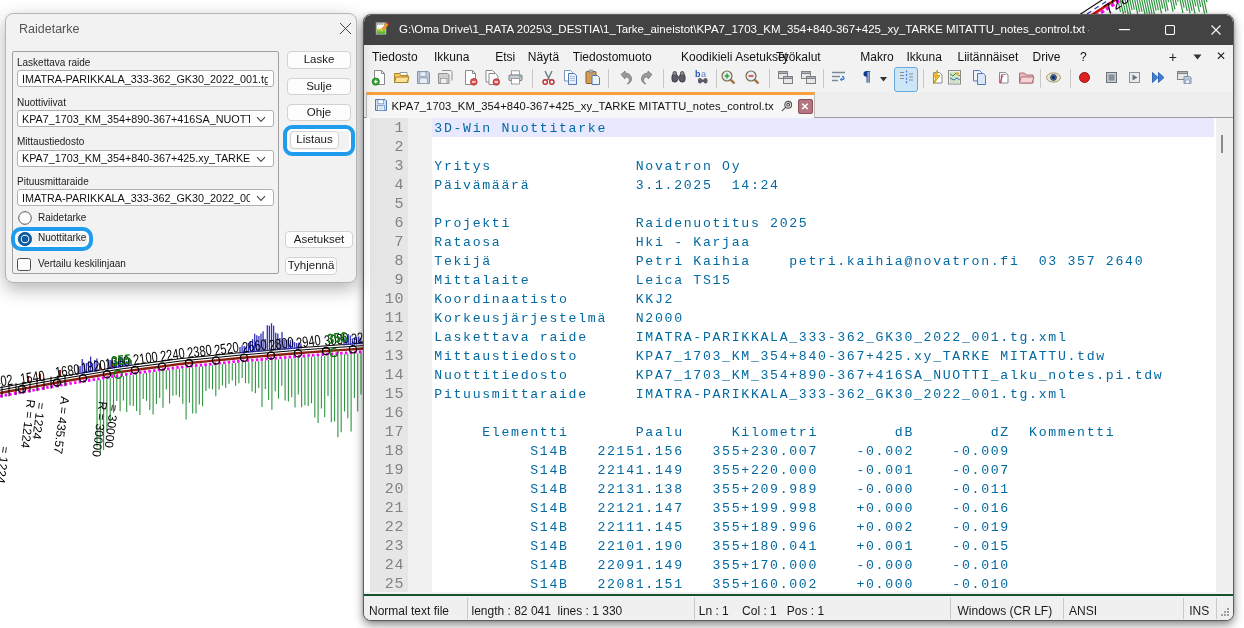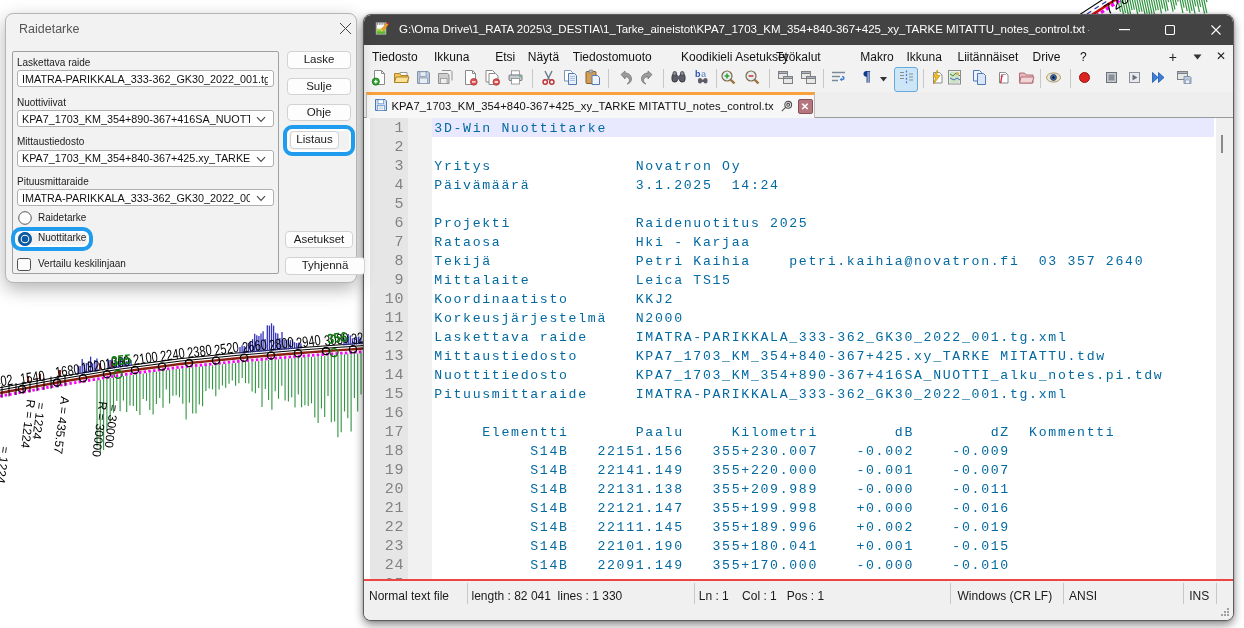--- a/index.html
+++ b/index.html
@@ -8,21 +8,21 @@
 #np { position:absolute; left:363px; top:14px; width:871px; height:607px; border:1.5px solid #5c5c5c; border-radius:8px; background:#f2f2f2; box-shadow:0 4px 10px rgba(0,0,0,.45), 0 0 3px rgba(0,0,0,.2); overflow:hidden; }
 #tbar { position:absolute; left:0; top:0; width:100%; height:30px; background:#434343; border-radius:6.5px 6.5px 0 0; }
 #mbar { position:absolute; left:0; top:30px; width:100%; height:21.5px; background:#f2f2f2; }
 .mi { top:5px; font-size:12px; color:#111; }
 #tlbar { position:absolute; left:0; top:51.5px; width:100%; height:25.5px; background:#f2f2f2; }
 .tsep { top:2.5px; width:1px; height:19px; background:#c8c8c8; }
 #tabbar { position:absolute; left:0; top:77px; width:100%; height:25.5px; background:#eeeeee; border-bottom:1px solid #9a9a9a; }
 #tab { position:absolute; left:1.5px; top:0; width:449px; height:25.5px; background:#f7f7f7; border-left:1px solid #bdbdbd; border-right:1px solid #bdbdbd; border-top:3px solid #f9a13c; }
 #edit { position:absolute; left:0; top:102.5px; width:100%; height:474.5px; background:#fff; }
 .mono { font-family:"Liberation Mono",monospace; font-size:13.2px; letter-spacing:1.68px; line-height:19px; }
-#sbar { position:absolute; left:0; bottom:0; width:100%; height:41px; background:#f0f0f0; border-top:2px solid #ef4444; }
+#sbar { position:absolute; left:0; bottom:0; width:100%; height:26px; background:#f0f0f0; border-top:2px solid #14532d; }
 .si { top:7.5px; font-size:12px; color:#1a1a1a; white-space:nowrap; }
 .ssep { top:2px; width:1px; height:21px; background:#c8c8c8; }
 #dlg { position:absolute; left:5px; top:13px; width:352px; height:270px; background:#f2f2f2; border:1px solid #b5b5b5; border-radius:8px; box-shadow:0 6px 18px rgba(0,0,0,.3); font-size:11.5px; color:#1a1a1a; }
 #grp { position:absolute; left:5.5px; top:37px; width:267px; height:222.5px; border:1px solid #a0a0a0; border-radius:2px; }
 .lab { position:absolute; font-size:10px; color:#1b1b1b; }
 .fld { position:absolute; left:10.5px; width:257px; height:17px; background:#fff; border:1px solid #b0b0b0; border-radius:3px; font-size:10.8px; color:#111; }
 .chev { position:absolute; right:7px; top:5px; } .ftx { position:absolute; left:4.5px; top:1.5px; white-space:nowrap; overflow:hidden; }
 .btn { position:absolute; height:17.5px; background:#fdfdfd; border:1px solid #d2d2d2; border-radius:4px; text-align:center; font-size:11.5px; color:#1a1a1a; line-height:15px; }
 </style></head>
 <body>
@@ -669,14 +669,14 @@
       </svg>
  <div class="lab" style="left:32px;top:218px">Nuottitarke</div>
  <div class="r" style="left:11px;top:243.5px;width:13.5px;height:13.5px;background:#fcfcfc;border:1px solid #4d4d4d;border-radius:2.5px"></div>
  <div class="lab" style="left:32px;top:244px">Vertailu keskilinjaan</div>
  <div class="btn" style="left:281px;top:37px;width:64px">Laske</div>
  <div class="btn" style="left:281px;top:63.5px;width:64px">Sulje</div>
  <div class="btn" style="left:281px;top:89.5px;width:64px">Ohje</div>
  <div class="r" style="left:276.5px;top:111px;width:72.5px;height:30.5px;border:4.5px solid #1f9ced;border-radius:9px;box-shadow:inset 0 0 0 2px #fff"></div>
  <div class="btn" style="left:284px;top:117px;width:49px">Listaus</div>
  <div class="btn" style="left:279px;top:216.5px;width:68px">Asetukset</div>
- <div class="btn" style="left:279px;top:243px;width:80px">Tyhjennä</div>
+ <div class="btn" style="left:279px;top:243px;width:52px">Tyhjennä</div>
 </div>
 </div>
 </body></html>

